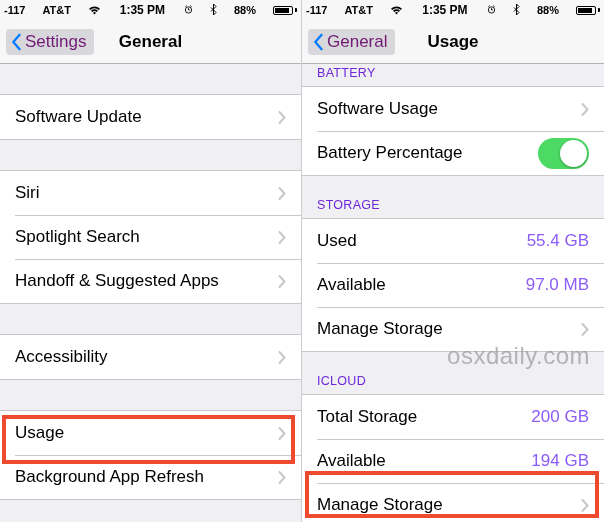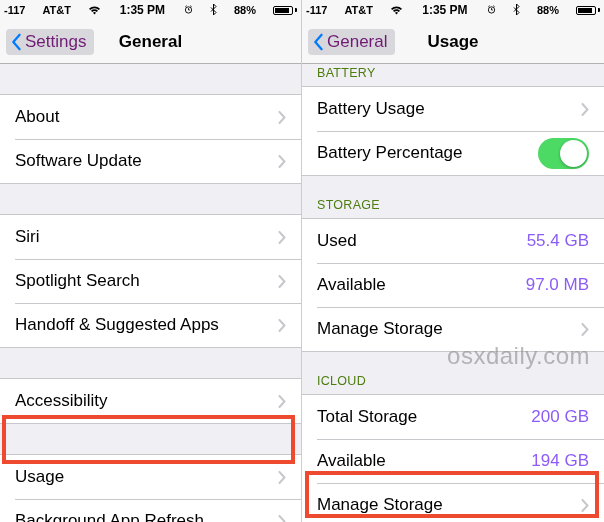--- a/index.html
+++ b/index.html
@@ -78,21 +78,21 @@
     color: #000;
     pointer-events: none;
   }
   .chev-back { width: 12px; height: 18px; }
 
   
   .group { margin-top: 30px; }
   .group.first { margin-top: 30px; }
   .group-header {
     font-size: 12.5px;
-    color: #4d7c0f;
+    color: #6d28d9;
     padding: 0 2px 6px 15px;
     text-transform: uppercase;
     letter-spacing: 0.3px;
   }
   .cells {
     background: #fff;
     border-top: 1px solid #c8c7cc;
     border-bottom: 1px solid #c8c7cc;
   }
   .cell {
@@ -220,26 +220,20 @@
         <span>Settings</span>
       </div>
       <div class="nav-title">General</div>
     </div>
 
     <div class="left-scroll">
 
       <div class="group first" style="margin-top: 30px;">
         <div class="cells">
           <div class="cell">
-            <span class="cell-label">About</span>
-            <svg class="chev" viewBox="0 0 8 13">
-                <path d="M1.5 1 L6.5 6.5 L1.5 12" stroke="#c7c7cc" stroke-width="2" fill="none" stroke-linecap="round" stroke-linejoin="round"></path>
-              </svg>
-          </div>
-          <div class="cell">
             <span class="cell-label">Software Update</span>
             <svg class="chev" viewBox="0 0 8 13">
                 <path d="M1.5 1 L6.5 6.5 L1.5 12" stroke="#c7c7cc" stroke-width="2" fill="none" stroke-linecap="round" stroke-linejoin="round"></path>
               </svg>
           </div>
         </div>
       </div>
 
       <div class="group">
         <div class="cells">
@@ -337,21 +331,21 @@
       </div>
       <div class="nav-title">Usage</div>
     </div>
 
     <div class="right-scroll">
 
       <div class="group partial-top" style="margin-top: -4px;">
         <div class="group-header">BATTERY</div>
         <div class="cells">
           <div class="cell">
-            <span class="cell-label">Battery Usage</span>
+            <span class="cell-label">Software Usage</span>
             <svg class="chev" viewBox="0 0 8 13">
                 <path d="M1.5 1 L6.5 6.5 L1.5 12" stroke="#c7c7cc" stroke-width="2" fill="none" stroke-linecap="round" stroke-linejoin="round"></path>
               </svg>
           </div>
           <div class="cell">
             <span class="cell-label">Battery Percentage</span>
             <div class="switch on">
               <div class="switch-knob"></div>
             </div>
           </div>

